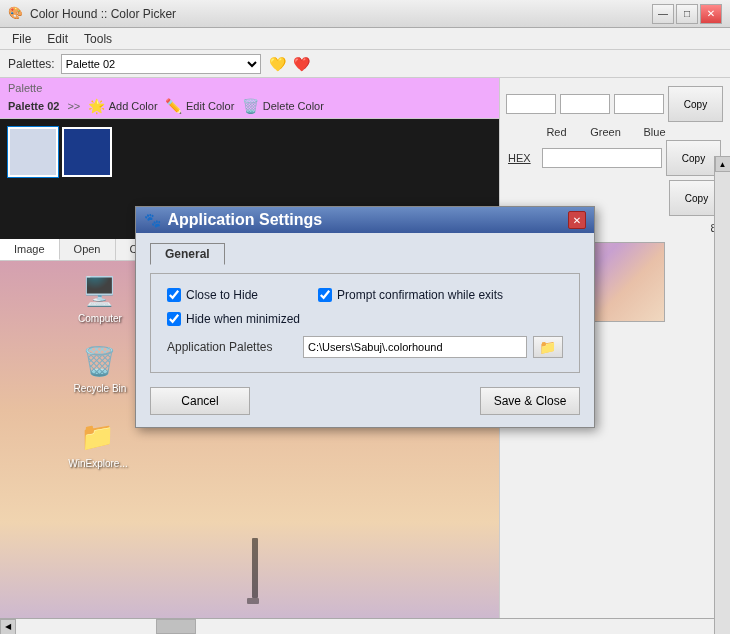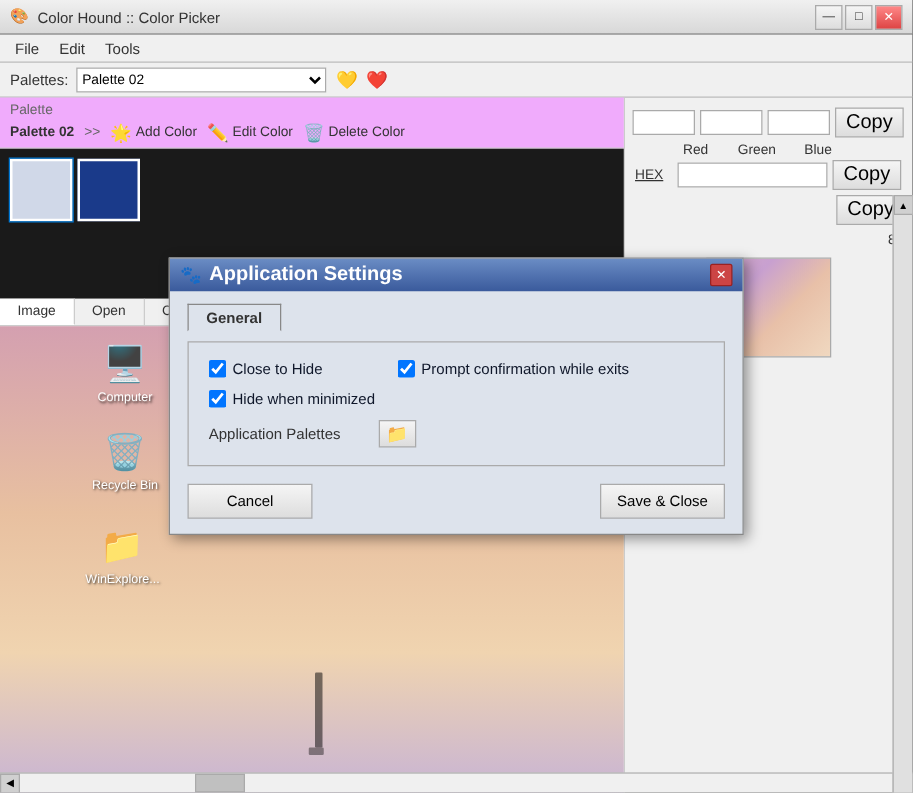--- a/index.html
+++ b/index.html
@@ -155,24 +155,24 @@
       background: #f0f0f0;
       display: flex;
       flex-direction: column;
       padding: 4px;
     }
     .color-box {
       width: 55px; height: 20px;
       border: 1px solid #aaa; background: white;
     }
     .copy-btn {
-      width: 55px; height: 24px;
+      width: 55px; height: 36px;
       background: linear-gradient(to bottom, #f5f5f5, #ddd);
       border: 1px solid #aaa;
-      font-size: 16px;
+      font-size: 10px;
       cursor: pointer;
       display: flex; align-items: center; justify-content: center;
     }
     .rgb-names { display: flex; gap: 4px; margin-left: 30px; }
     .rgb-name { width: 45px; font-size: 11px; color: #333; text-align: center; }
     .hex-row { display: flex; align-items: center; gap: 4px; padding: 2px 4px; }
     .hex-label { width: 30px; font-size: 11px; color: #333; text-decoration: underline; }
     .hex-input { width: 120px; height: 20px; border: 1px solid #aaa; background: white; font-size: 11px; }
 
     .zoom-label {
@@ -573,20 +573,21 @@
         <div class="settings-row">
           <div class="settings-item">
             <input type="checkbox" class="checkbox-input" checked="" style="">
             <span class="settings-label">Hide when minimized</span>
           </div>
         </div>
 
 
         <div class="app-dir-row">
           <span class="app-dir-label">Application Palettes</span>
+          <input class="app-dir-input" type="text" value="C:\Users\Sabuj\.colorhound" style="">
           <div class="browse-btn">📁</div>
         </div>
 
 
       </div>
 
       <div class="dialog-buttons">
         <button class="dialog-btn">Cancel</button>
         <button class="dialog-btn">Save &amp; Close</button>
       </div>

